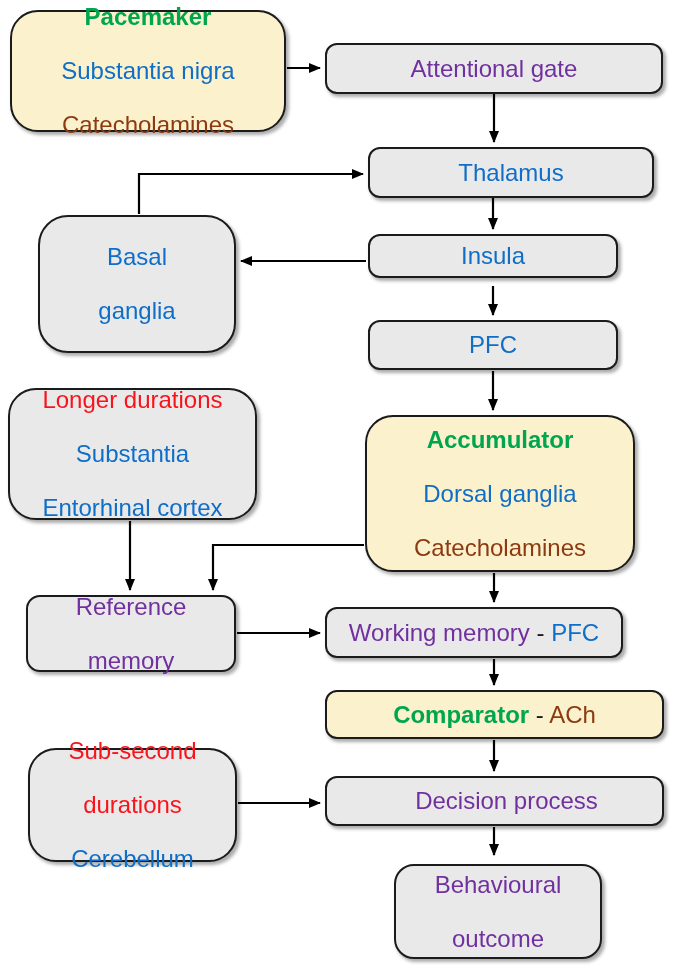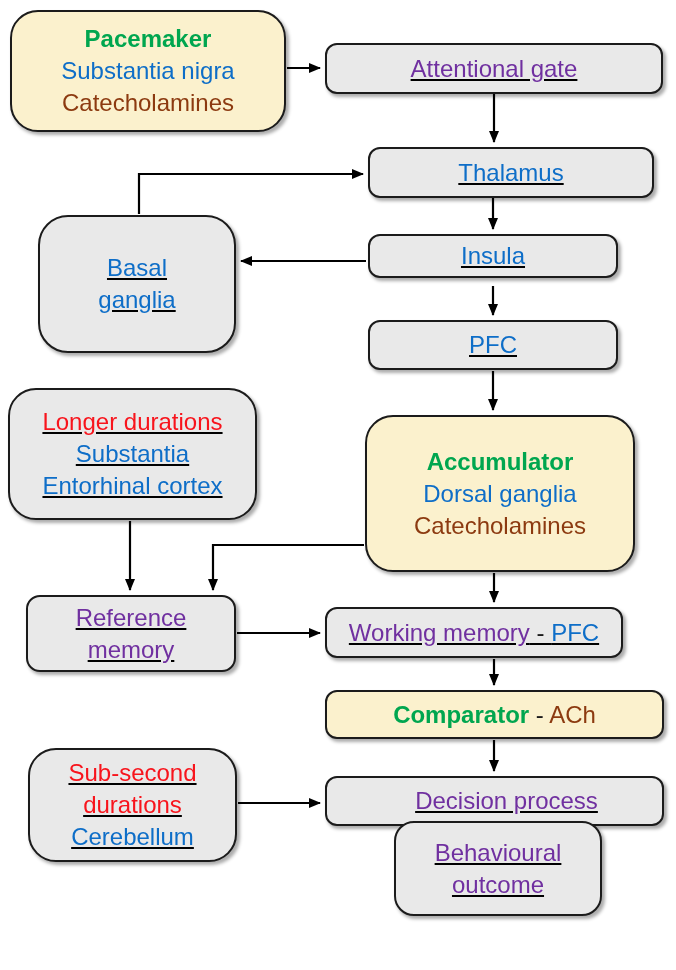--- a/index.html
+++ b/index.html
@@ -7,22 +7,23 @@
     position:relative;width:676px;height:970px;background:#ffffff;overflow:hidden;
     font-family:"Liberation Sans", sans-serif;
   }
   .connectors{position:absolute;left:0;top:0;z-index:1;}
   .node{
     position:absolute;z-index:2;box-sizing:border-box;
     border:2.5px solid #1b1b1b;
     display:flex;flex-direction:column;align-items:center;justify-content:center;
     text-align:center;
     box-shadow:2.5px 3px 3.5px rgba(0,0,0,0.33);
+    gap:22px;
   }
-  .gray{background:#e9e9e9;text-decoration:underline;}
+  .gray{background:#e9e9e9;}
   .cream{background:#fbf1cd;}
   .line{font-size:24px;line-height:32px;white-space:nowrap;}
   .bold{font-weight:bold;}
   .c-green{color:#00a64f;}
   .c-blue{color:#0e6ec8;}
   .c-purple{color:#7030a0;}
   .c-red{color:#f8141c;}
   .c-brown{color:#8c3a10;}
   .c-black{color:#1a1a1a;}
 </style>
@@ -109,18 +110,18 @@
   <div class="node gray" style="left:28px;top:748px;width:209px;height:114px;border-radius:28px;">
     <div class="line c-red">Sub-second</div>
     <div class="line c-red">durations</div>
     <div class="line c-blue">Cerebellum</div>
   </div>
 
   <div class="node gray" style="left:325px;top:776px;width:339px;height:50px;border-radius:12px;padding-left:24px;">
     <div class="line c-purple">Decision process</div>
   </div>
 
-  <div class="node gray" style="left:394px;top:821px;width:208px;height:95px;border-radius:20px;">
+  <div class="node gray" style="left:394px;top:864px;width:208px;height:95px;border-radius:20px;">
     <div class="line c-purple">Behavioural</div>
     <div class="line c-purple">outcome</div>
   </div>
 
 </div>
 
 </body></html>

